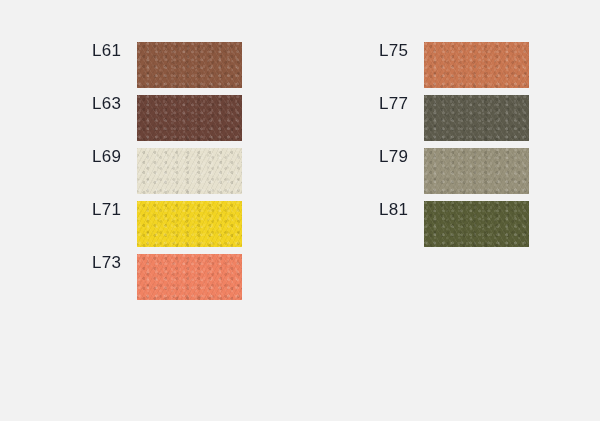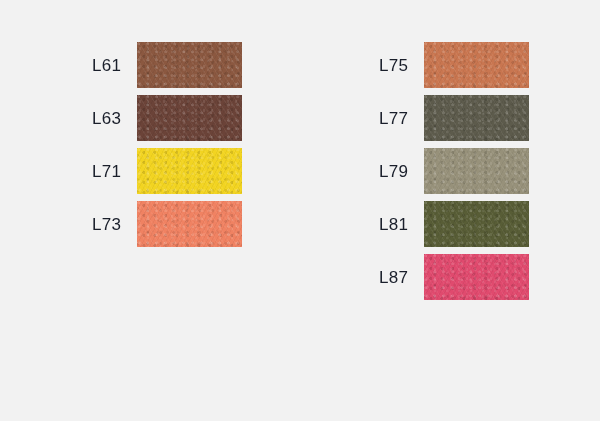--- a/index.html
+++ b/index.html
@@ -22,21 +22,21 @@
   }
   .swatch-column {
     position: absolute;
     top: 42px;
   }
   .column-left  { left: 92px; }
   .column-right { left: 332px; margin-left: 47px; }
 
   .swatch-row {
     display: flex;
-    align-items: center;
+    align-items: flex-start;
     height: 46px;
     margin-bottom: 7px;
   }
   .swatch-label {
     width: 45px;
     text-align: left;
     font-size: 17px;
     line-height: 1;
     color: #1a1f2b;
     letter-spacing: 0.3px;
@@ -85,20 +85,24 @@
   <div class="swatch-column column-left">
     <div class="swatch-row">
       <span class="swatch-label">L61</span>
       <span class="swatch-chip" style="background-color: rgb(139, 88, 64);"></span>
     </div>
     <div class="swatch-row">
       <span class="swatch-label">L63</span>
       <span class="swatch-chip" style="background-color: rgb(107, 67, 56);"></span>
     </div>
     <div class="swatch-row">
+      <span class="swatch-label">L69</span>
+      <span class="swatch-chip" style="background-color: rgb(230, 225, 206);"></span>
+    </div>
+    <div class="swatch-row">
       <span class="swatch-label">L71</span>
       <span class="swatch-chip" style="background-color: rgb(242, 212, 33);"></span>
     </div>
     <div class="swatch-row">
       <span class="swatch-label">L73</span>
       <span class="swatch-chip" style="background-color: rgb(240, 130, 98);"></span>
     </div>
   </div>
 
   <div class="swatch-column column-right">
@@ -111,19 +115,15 @@
       <span class="swatch-chip" style="background-color: rgb(93, 91, 76);"></span>
     </div>
     <div class="swatch-row">
       <span class="swatch-label">L79</span>
       <span class="swatch-chip" style="background-color: rgb(151, 145, 122);"></span>
     </div>
     <div class="swatch-row">
       <span class="swatch-label">L81</span>
       <span class="swatch-chip" style="background-color: rgb(88, 93, 54);"></span>
     </div>
-    <div class="swatch-row">
-      <span class="swatch-label">L87</span>
-      <span class="swatch-chip" style="background-color: rgb(224, 74, 110);"></span>
-    </div>
   </div>
 
 </div>
 
 </body></html>

